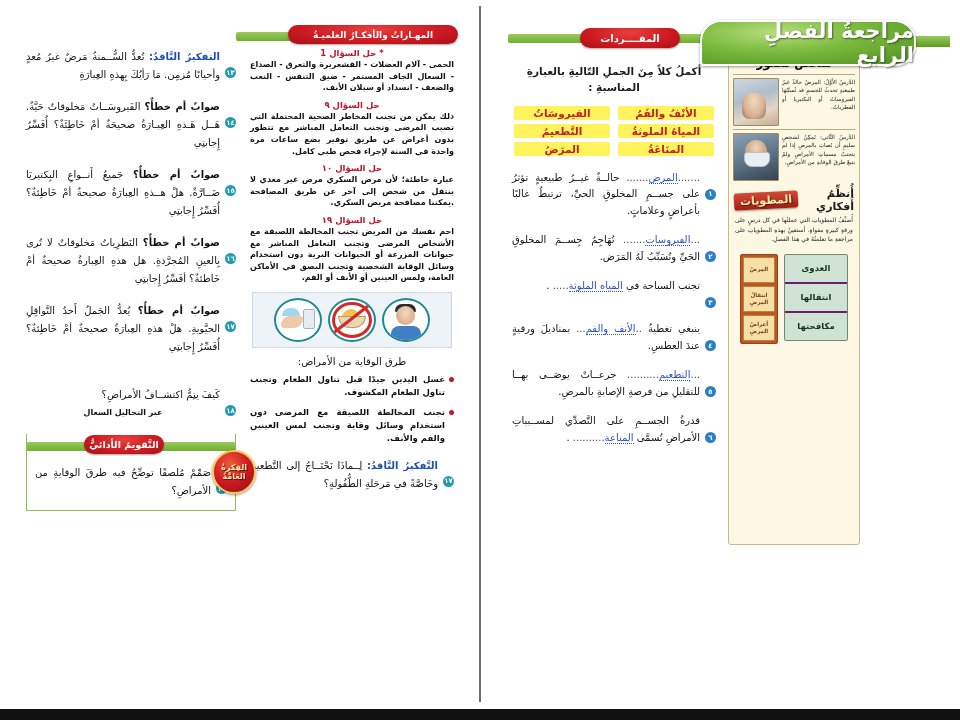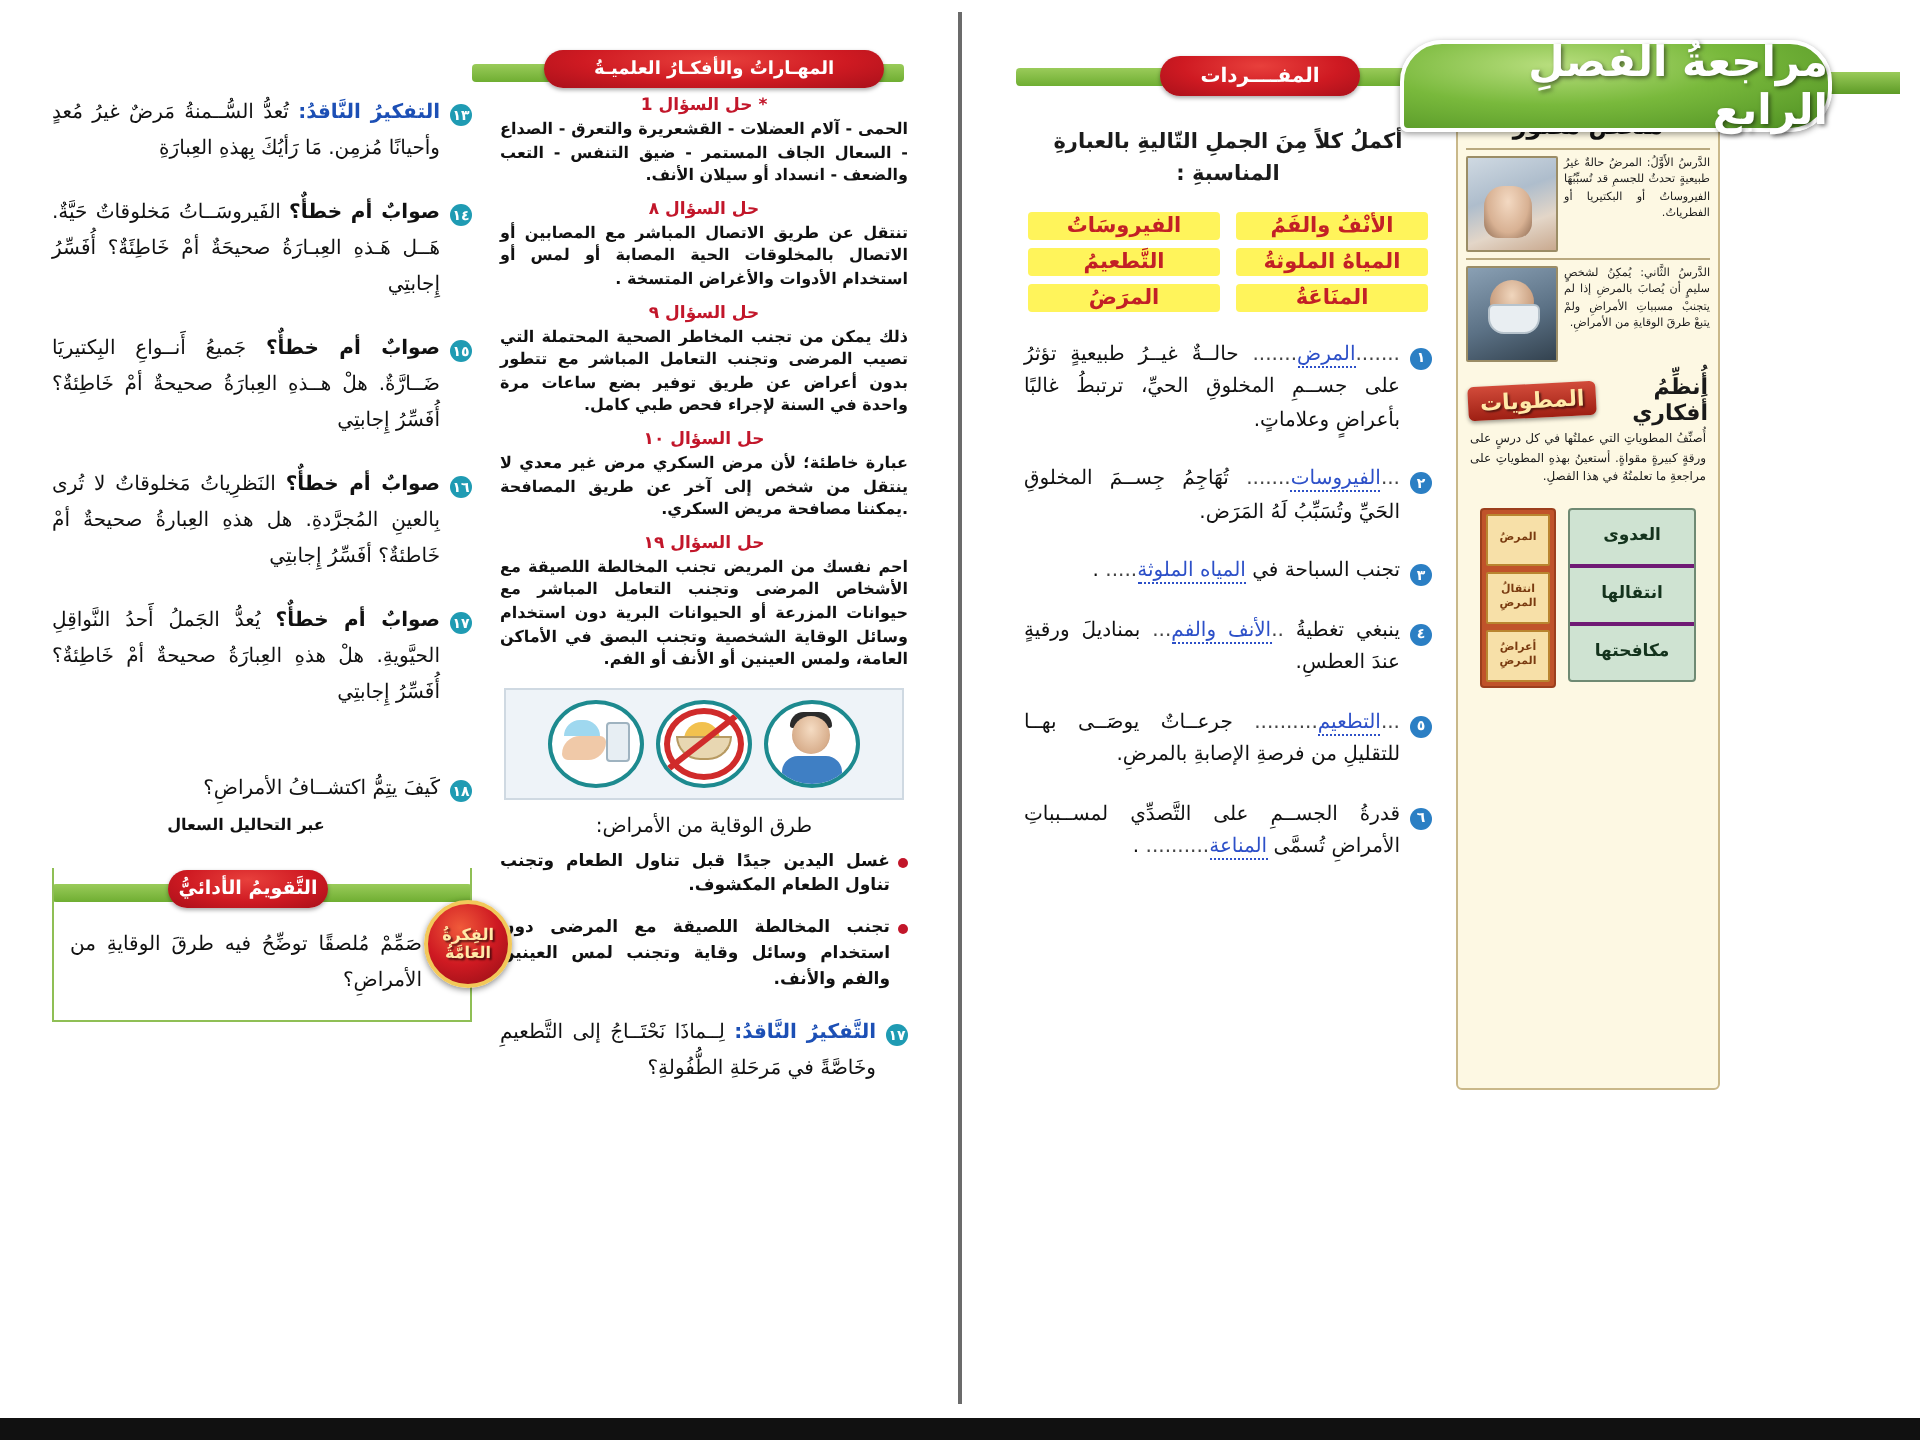--- a/index.html
+++ b/index.html
@@ -95,21 +95,21 @@
     white-space:nowrap;
   }
   .q{
     display:flex; gap:5px; margin:0 4px 13px 4px;
     align-items:flex-start;
   }
   .num{
     flex:0 0 auto; width:11px; height:11px; border-radius:50%;
     background:#2b7fc4; color:#fff; font-size:7px; font-weight:bold;
     display:flex; align-items:center; justify-content:center;
-    margin-top:4px;
+    margin-top:19px;
   }
   .qtext{
     flex:1 1 auto; font-size:10px; line-height:1.65; color:#111;
     text-align:justify;
   }
   .ans{
     color:#2d50c8; font-weight:normal;
     border-bottom:1px dotted #2d50c8;
   }
   .dots{ letter-spacing:1px; color:#444; }
@@ -430,21 +430,21 @@
     <div class="bottom-shadow l"></div>
   </div>
 
   <div class="gutter">
     <div class="bottom-shadow"></div>
   </div>
 
   <div class="page page-right">
 
     <div class="hdr-bar" style="left:236px; top:32px; width:216px;"></div>
-    <div class="pill" style="left:272px; top:25px; width:170px; height:19px; font-size:9px;">المهـاراتُ والأفكـارُ العلميـةُ</div>
+    <div class="pill" style="left:288px; top:25px; width:170px; height:19px; font-size:9px;">المهـاراتُ والأفكـارُ العلميـةُ</div>
 
     <div class="col c3">
 
       <div class="q">
         <div class="num teal">١٣</div>
         <div class="qtext">
           <span class="kw">التفكيرُ النَّاقدُ:</span>
           <span>تُعدُّ السُّــمنةُ مَرضٌ غيرُ مُعدٍ وأحيانًا مُزمِن. مَا رَأيُكَ بِهذهِ العِبارَةِ</span>
         </div>
       </div>
@@ -506,24 +506,20 @@
       <div class="idea-badge">
         <span>الفِكرةُ</span>
         <span>العَامَّةُ</span>
       </div>
 
       <div class="ansblock">
         <div class="ansttl">* حل السؤال 1</div>
         <div class="ansbody">الحمى - آلام العضلات - القشعريرة والتعرق - الصداع - السعال الجاف المستمر - ضيق التنفس - التعب والضعف - انسداد أو سيلان الأنف.</div>
       </div>
       <div class="ansblock">
-        <div class="ansttl">حل السؤال ٨</div>
-        <div class="ansbody">تنتقل عن طريق الاتصال المباشر مع المصابين أو الاتصال بالمخلوقات الحية المصابة أو لمس أو استخدام الأدوات والأغراض المتسخة .</div>
-      </div>
-      <div class="ansblock">
         <div class="ansttl">حل السؤال ٩</div>
         <div class="ansbody">ذلك يمكن من تجنب المخاطر الصحية المحتملة التي تصيب المرضى وتجنب التعامل المباشر مع تتطور بدون أعراض عن طريق توفير بضع ساعات مرة واحدة في السنة لإجراء فحص طبي كامل.</div>
       </div>
       <div class="ansblock">
         <div class="ansttl">حل السؤال ١٠</div>
         <div class="ansbody">عبارة خاطئة؛ لأن مرض السكري مرض غير معدي لا ينتقل من شخص إلى آخر عن طريق المصافحة .يمكننا مصافحة مريض السكري.</div>
       </div>
       <div class="ansblock">
         <div class="ansttl">حل السؤال ١٩</div>
         <div class="ansbody">احم نفسك من المريض تجنب المخالطة اللصيقة مع الأشخاص المرضى وتجنب التعامل المباشر مع حيوانات المزرعة أو الحيوانات البرية دون استخدام وسائل الوقاية الشخصية وتجنب البصق في الأماكن العامة، ولمس العينين أو الأنف أو الفم.</div>

